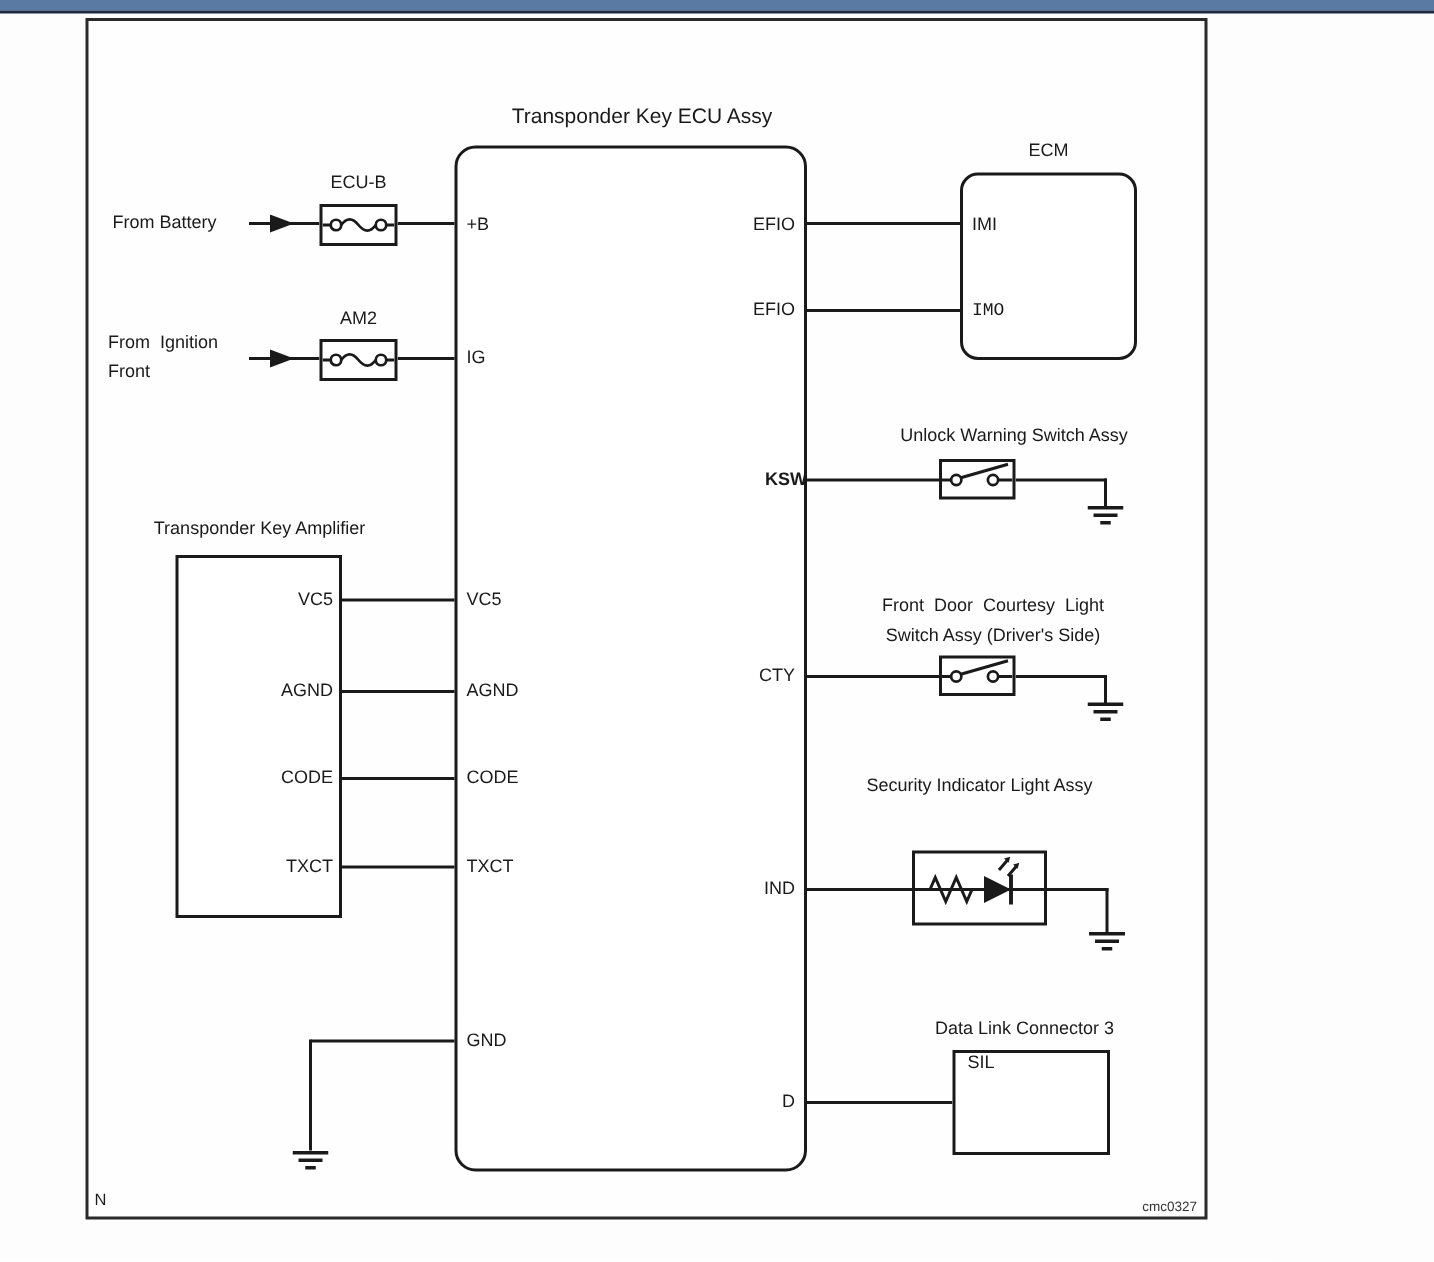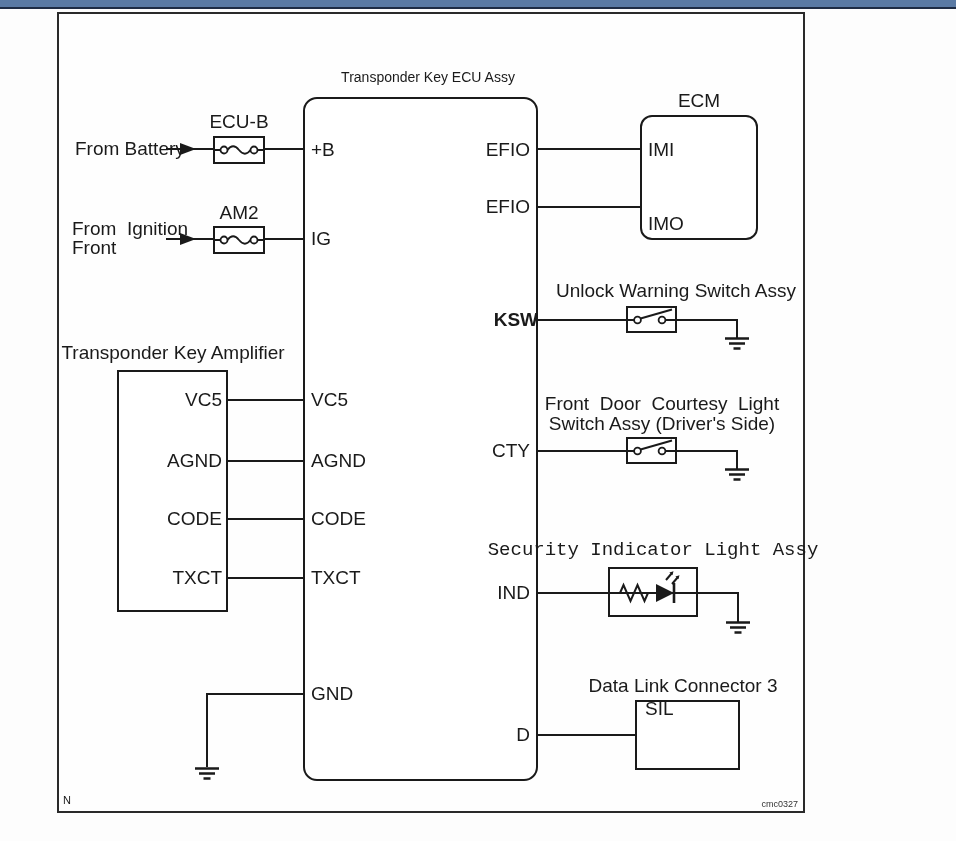--- a/index.html
+++ b/index.html
@@ -9,21 +9,21 @@
   }
   .topbar   { position:absolute; left:0; top:0; width:956px; height:7px; }
   .topedge  { position:absolute; left:0; top:7px; width:956px; height:2px; background:#1e2c44; }
   .frame    { position:absolute; left:57px; top:12px; width:748px; height:801px;
               border:2px solid #2a2a2a; background:#fefefe; box-sizing:border-box; }
   .box  { position:absolute; border:2px solid #1a1a1a; background:#fff; box-sizing:border-box; }
   .r12  { border-radius:14px; }
   .r10  { border-radius:12px; }
   .hw   { position:absolute; height:2px; background:#1a1a1a; }
   .vw   { position:absolute; width:2px;  background:#1a1a1a; }
-  .lbl  { position:absolute; font-size:19px; line-height:15px; white-space:pre; }
+  .lbl  { position:absolute; font-size:12px; line-height:15px; white-space:pre; }
   .ctr  { transform:translateX(-50%); text-align:right; }
   .rt   { text-align:right; }
   .arrow{ position:absolute; width:0; height:0;
           border-top:6px solid transparent; border-bottom:6px solid transparent;
           border-left:16px solid #1a1a1a; }
   .sym  { position:absolute; }
   .small{ font-size:11px; }
   .tiny { font-size:9px; color:#333; }
 </style>
 </head>
@@ -127,21 +127,21 @@
       <polygon points="69.5,6.2 65.4,7.4 68.4,10.2" fill="#1a1a1a"></polygon>
     </svg>
   </div>
 
   <div class="lbl ctr" style="left:428px;top:70px;font-size:14px;">Transponder Key ECU Assy</div>
   <div class="lbl ctr" style="left:699px;top:93px;">ECM</div>
   <div class="lbl ctr" style="left:173px;top:345px;">Transponder Key Amplifier</div>
   <div class="lbl ctr" style="left:676px;top:283px;">Unlock Warning Switch Assy</div>
   <div class="lbl ctr" style="left:662px;top:396px;">Front  Door  Courtesy  Light</div>
   <div class="lbl ctr" style="left:662px;top:416px;">Switch Assy (Driver's Side)</div>
-  <div class="lbl ctr" style="left:653px;top:543px;font-family:Liberation Mono, monospace;">Security Indicator Light Assy</div>
+  <div class="lbl ctr" style="left:653px;top:516px;">Security Indicator Light Assy</div>
   <div class="lbl ctr" style="left:683px;top:678px;">Data Link Connector 3</div>
   <div class="lbl ctr" style="left:239px;top:114px;">ECU-B</div>
   <div class="lbl ctr" style="left:239px;top:205px;">AM2</div>
 
   <div class="lbl" style="left:75px;top:141px;">From Battery</div>
   <div class="lbl" style="left:72px;top:221px;">From  Ignition</div>
   <div class="lbl" style="left:72px;top:240px;">Front</div>
 
   <div class="lbl" style="left:311px;top:142px;">+B</div>
   <div class="lbl" style="left:311px;top:231px;">IG</div>
@@ -157,20 +157,20 @@
   <div class="lbl rt" style="right:426px;top:443px;">CTY</div>
   <div class="lbl rt" style="right:426px;top:585px;">IND</div>
   <div class="lbl rt" style="right:426px;top:727px;">D</div>
 
   <div class="lbl rt" style="right:734px;top:392px;">VC5</div>
   <div class="lbl rt" style="right:734px;top:453px;">AGND</div>
   <div class="lbl rt" style="right:734px;top:511px;">CODE</div>
   <div class="lbl rt" style="right:734px;top:570px;">TXCT</div>
 
   <div class="lbl" style="left:648px;top:142px;">IMI</div>
-  <div class="lbl" style="left:648px;top:216px;">IMO</div>
+  <div class="lbl" style="left:648px;top:200px;font-family:Liberation Mono, monospace;">IMO</div>
 
   <div class="lbl" style="left:645px;top:701px;">SIL</div>
 
   <div class="lbl small" style="left:63px;top:793px;">N</div>
   <div class="lbl tiny rt" style="right:158px;top:797px;">cmc0327</div>
 
 </div>
 
 </body></html>

